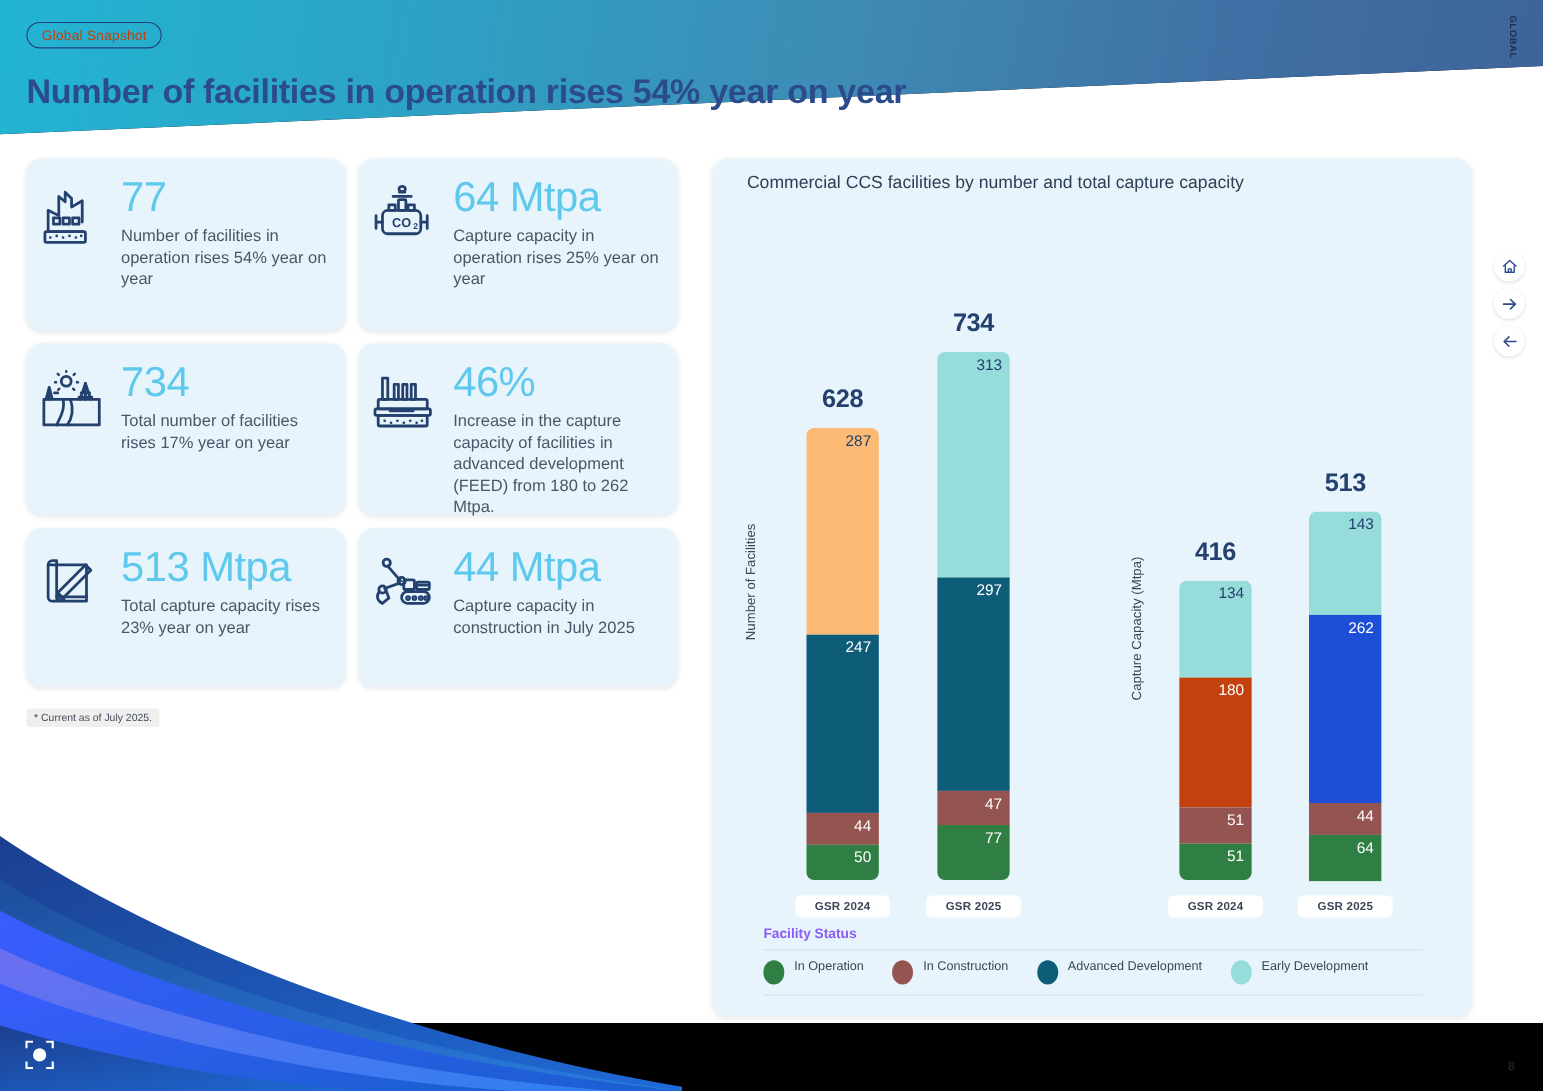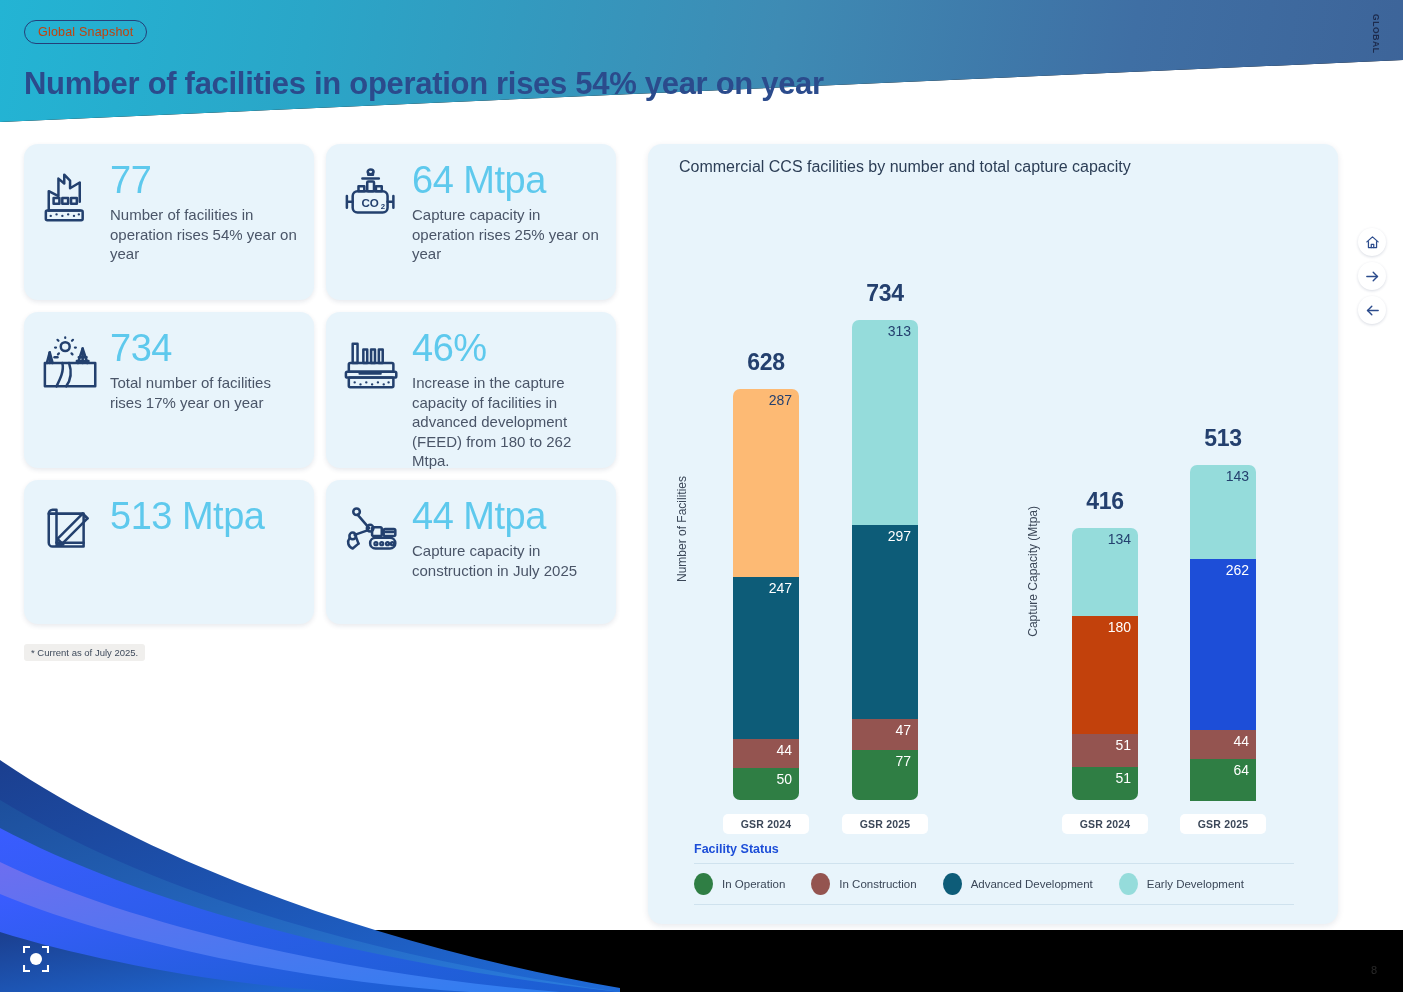--- a/index.html
+++ b/index.html
@@ -37,21 +37,21 @@
   #cards{position:absolute;left:24px;top:144px;width:604px;}
   .card-row{display:flex;gap:12px;margin-bottom:12px;}
   .card{
     width:290px;background:#e8f4fb;border-radius:14px;
     box-shadow:0 2px 5px rgba(20,40,80,.10);
     display:flex;align-items:flex-start;padding:16px 14px 16px 12px;box-sizing:border-box;
   }
   .c-r1 .card{height:156px;}
   .c-r2 .card{height:156px;}
   .c-r3 .card{height:144px;}
-  .card .ico{width:72px;flex:0 0 72px;display:flex;align-items:flex-start;justify-content:center;padding-top:6px;}
+  .card .ico{width:72px;flex:0 0 72px;display:flex;align-items:flex-start;padding-top:6px;}
   .card .body{flex:1 1 auto;padding-left:2px;}
   .kpi-val{color:#5ec9ed;font-size:38px;line-height:40px;font-weight:400;letter-spacing:-.5px;white-space:nowrap;}
   .kpi-desc{color:#4a5568;font-size:15px;line-height:19.5px;margin-top:5px;}
   #footnote{
     position:absolute;left:24px;top:644px;background:#f0efed;border-radius:3px;
     padding:3px 7px;color:#3e4a5b;font-size:9.5px;white-space:nowrap;
   }
   
   #panel{
     position:absolute;left:648px;top:144px;width:690px;height:780px;
@@ -72,26 +72,26 @@
   .total{
     position:absolute;width:120px;text-align:center;color:#24406e;
     font-size:23px;font-weight:bold;letter-spacing:-.3px;
   }
   .xtick{
     position:absolute;width:86px;text-align:center;background:#fff;border-radius:5px;
     padding:4px 0;color:#3b4758;font-size:10.5px;font-weight:bold;letter-spacing:.2px;
   }
   
   #legend{position:absolute;left:46px;top:698px;width:600px;}
-  #legend-title{color:#1d4ed8;font-size:12.5px;font-weight:bold;margin-bottom:7px;}
+  #legend-title{color:#8b5cf6;font-size:12.5px;font-weight:bold;margin-bottom:7px;}
   #legend-items{
     display:flex;align-items:center;border-top:1px solid #cfe2ee;border-bottom:1px solid #cfe2ee;
     padding:9px 0;
   }
-  .lg{display:flex;align-items:center;margin-right:26px;}
+  .lg{display:flex;align-items:flex-start;margin-right:26px;}
   .lg .dot{width:19px;height:22px;border-radius:50%;margin-right:9px;flex:0 0 19px;}
   .lg .lbl{color:#3b4758;font-size:11.5px;white-space:nowrap;}
   
   #nav{
     position:absolute;right:14px;top:222px;width:34px;padding:6px 0;
     background:rgba(255,255,255,.55);border-radius:17px;
     display:flex;flex-direction:column;align-items:center;gap:6px;
   }
   .navbtn{
     width:28px;height:28px;border-radius:50%;background:#fff;
@@ -212,20 +212,21 @@
           <path d="M8 12h36v34H12a4 4 0 0 1-4-4z"></path>
           <path d="M8 12a4 4 0 0 1 4-4h4M16 8v34"></path>
           <path d="M16 42h28"></path>
           <path d="M17 38l26-26 5 5-26 26z"></path>
           <path d="M43 12l5 5"></path>
           <path d="M17 38l-1 7 7-1"></path>
         </svg>
       </div>
       <div class="body">
         <div class="kpi-val">513 Mtpa</div>
+        <div class="kpi-desc">Total capture capacity rises 23% year on year</div>
       </div>
     </div>
 
     <div class="card">
       <div class="ico">
         <svg width="62" height="62" viewBox="0 0 64 64" fill="none" stroke="#23406e" stroke-width="2.6" stroke-linejoin="round" stroke-linecap="round">
           <circle cx="14" cy="10" r="3.4"></circle>
           <path d="M15 13l12 14"></path>
           <circle cx="28" cy="27" r="3.4"></circle>
           <path d="M26 29L12 34"></path>

